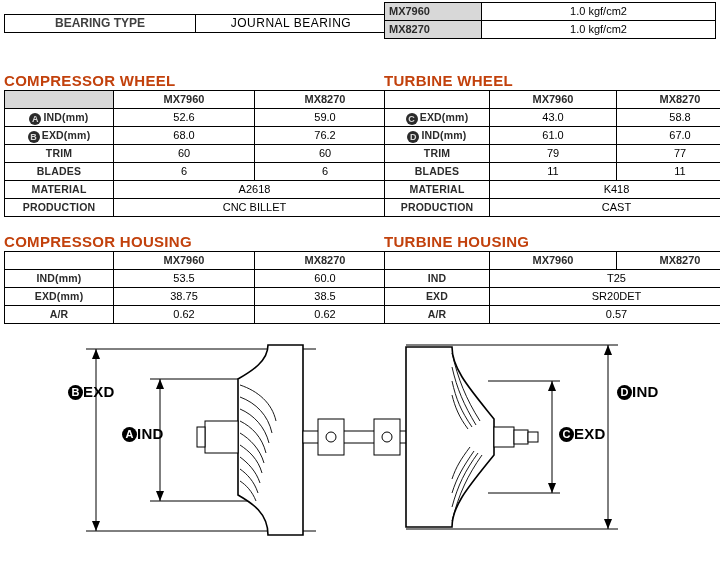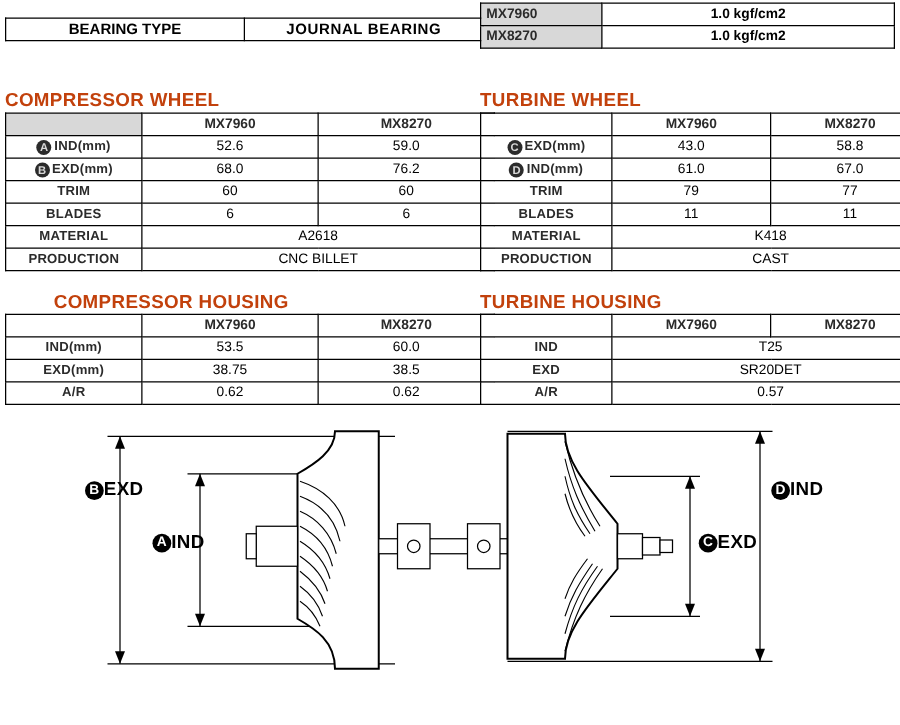--- a/index.html
+++ b/index.html
@@ -53,35 +53,35 @@
     font-weight: bold;
     letter-spacing: .3px;
     color: #c2410c;
   }
 
   
   .bearing-wrap { border: 1px solid #000; }
   .bearing-wrap td { height: 20px; font-size: 12px; }
   .bearing-label {
     background: #d8d8d8;
-    color: #000000;
+    color: #404040;
     font-weight: bold;
     text-align: left;
     font-size: 11px;
   }
   .bearing-val {
     text-align: center;
-    font-weight: bold;
+    font-weight: normal;
     font-size: 13px;
     letter-spacing: .5px;
     margin-top: 22px;
   }
 
   
-  .boost td { height: 16px; font-size: 11px; font-weight: bold; }
+  .boost td { height: 16px; font-size: 11px; }
   .boost .title {
     background: #d8d8d8;
     font-weight: bold;
     text-align: left;
     color: #2b2b2b;
     font-size: 11.5px;
     letter-spacing: .2px;
   }
   .boost .rowlbl {
     background: #d8d8d8;
@@ -235,21 +235,21 @@
       <td colspan="2">K418</td>
     </tr>
     <tr>
       <td class="hdr">PRODUCTION</td>
       <td colspan="2">CAST</td>
     </tr>
   </tbody>
     </table>
 </div>
 
-<div class="abs" style="left:4px; top:233px;margin-left:39px;">
+<div class="abs" style="left:4px; top:233px;">
   <div class="section-title">COMPRESSOR HOUSING</div>
 </div>
 <div class="abs" style="left:4px; top:251px;">
   <table class="spec" style="width:364px;">
     <tbody>
         <tr>
       <td class="colhdr" style="width:100px;"></td>
       <td class="colhdr" style="width:132px;">MX7960</td>
       <td class="colhdr" style="width:132px;">MX8270</td>
     </tr>

